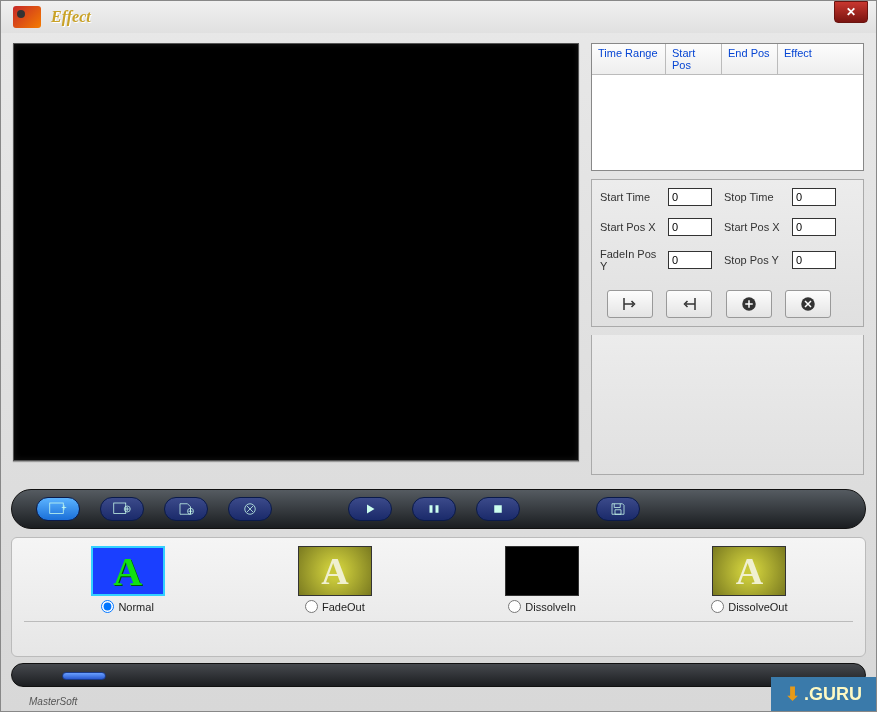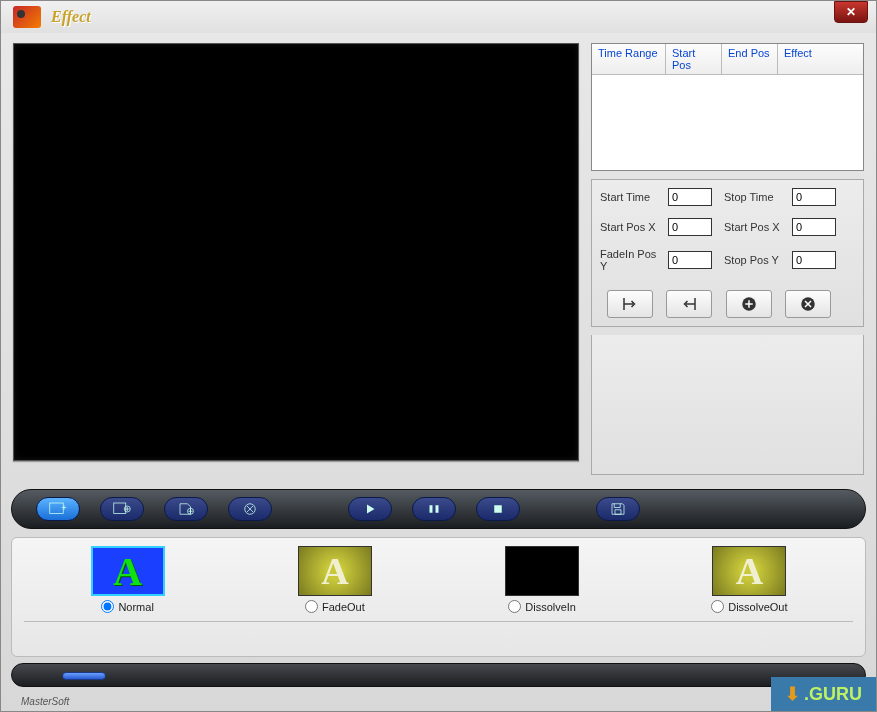--- a/index.html
+++ b/index.html
@@ -48,23 +48,23 @@
 .thumb.black { background:#000; }
 .thumb.fadeout, .thumb.dissolveout { background: radial-gradient(circle, #c8c83a 20%, #7a7a20 100%); display:flex; align-items:center; justify-content:center; }
 .thumb.fadeout span, .thumb.dissolveout span { font: bold 38px Georgia,serif; color:#f0f0d0; }
 .radio-row { display:flex; align-items:center; gap:4px; }
 .radio-row input { margin:0; }
 .radio-row label { font-size:11px; color:#222; }
 
 .bottom-bar { margin: 6px 10px 0 10px; height: 24px; background: linear-gradient(to bottom,#46494e,#1c1e21); border-radius:12px; border:1px solid #111; position: relative; }
 .bb-seg { position:absolute; left:50px; top:8px; width:44px; height:8px; background: linear-gradient(to bottom,#6aa0ff,#2a5ad0); border-radius:4px; border:1px solid #1a3a88; }
 
-.footer { position:absolute; bottom:4px; left:20px; font-size:10px; color:#555; font-style:italic; }
+.footer { position:absolute; bottom:4px; left:28px; font-size:10px; color:#555; font-style:italic; }
 .watermark { position:absolute; bottom:0; right:0; background:#3a7aaa; color:#fff; padding:6px 14px; font:bold 18px Arial; display:flex; align-items:center; gap:4px; }
-.watermark .guru { color:#bef264; }
+.watermark .guru { color:#fef9c3; }
 </style>
 </head>
 <body>
 
 <div class="window">
 
   <div class="titlebar">
     <div class="title-icon"></div>
     <div class="title-text">Effect</div>
     <div class="close-btn">

